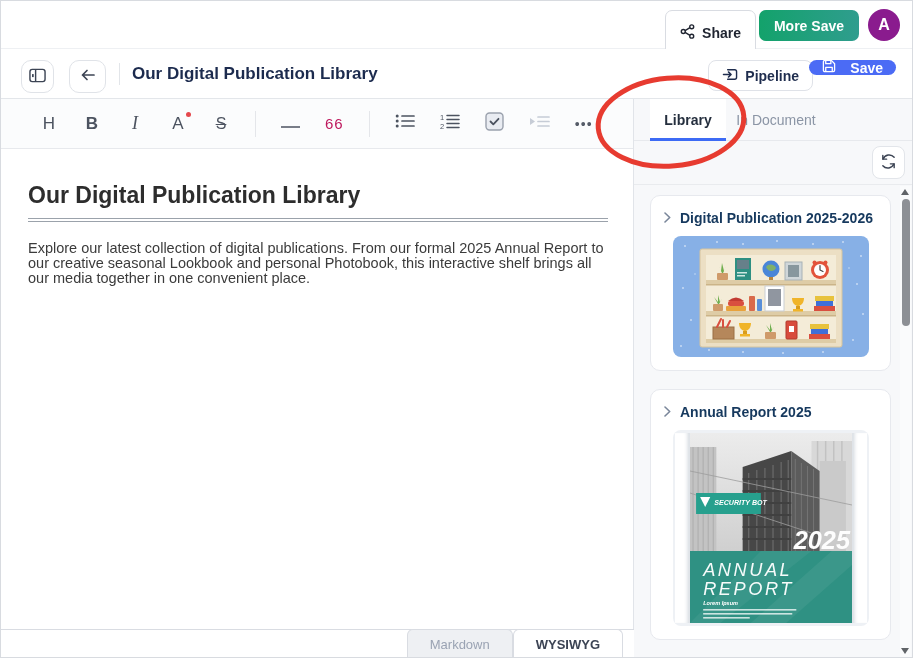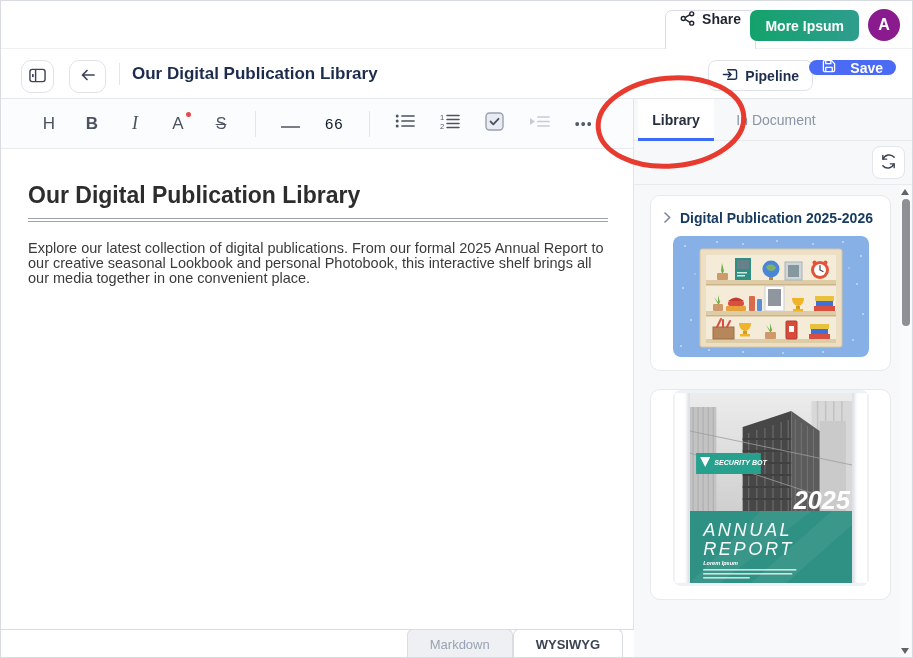--- a/index.html
+++ b/index.html
@@ -4,21 +4,21 @@
 <style>
   * { margin:0; padding:0; box-sizing:border-box; }
   html,body { background:#e9ebee; }
   .app {
     position:relative; width:913px; height:658px; background:#fff;
     border:1px solid #d8dbe0; overflow:hidden;
     font-family:"Liberation Sans", sans-serif; color:#222;
   }
   
   .topbar { position:absolute; top:0; left:0; right:0; height:48px; background:#fff; border-bottom:1px solid #eef0f3; }
-  .share-btn { position:absolute; right:156px; top:9px; height:46px; padding:0 14px; display:flex; gap:7px;
+  .share-btn { position:absolute; right:156px; top:9px; height:46px; padding:0 14px; display:flex; align-items:center; gap:7px;
     background:#fff; border:1px solid #d9dce2; border-radius:7px; font-size:14px; font-weight:700; color:#1f2430; cursor:pointer; }
   .moreapps-btn { position:absolute; right:53px; top:9px; height:31px; padding:0 15px; display:flex; align-items:center;
     background:linear-gradient(90deg,#13a26b,#2f9d8e); border:none; border-radius:7px; font-size:14px; font-weight:700; color:#fff; cursor:pointer; }
   .avatar { position:absolute; right:12px; top:8px; width:32px; height:32px; border-radius:50%; background:#8a1b8e;
     color:#fff; font-size:16px; font-weight:700; display:flex; align-items:center; justify-content:center; cursor:pointer; }
   
   .docbar { position:absolute; top:48px; left:0; right:0; height:50px; background:#fff; border-bottom:1px solid #e3e6ea; }
   .iconbtn { position:absolute; display:flex; align-items:center; justify-content:center; background:#fff;
     border:1px solid #e0e3e8; border-radius:10px; cursor:pointer; }
   .panel-toggle { left:20px; top:11px; width:33px; height:33px; }
@@ -34,38 +34,38 @@
   .editor-col { position:absolute; left:0; top:98px; bottom:0; width:633px; background:#fff; border-right:1px solid #e1e4e9; }
   .toolbar { position:absolute; top:0; left:0; right:0; height:50px; background:#fbfcfd; border-bottom:1px solid #e7e9ed;
     display:flex; align-items:center; padding-left:39px; gap:25px; }
   .tbtn { min-width:18px; height:26px; display:flex; align-items:center; justify-content:center;
     color:#4c5360; font-size:17px; cursor:pointer; background:none; border:none; }
   .tbtn.bold { font-weight:800; font-size:17px; }
   .tbtn.italic { font-family:"Liberation Serif", serif; font-style:italic; font-size:18px; }
   .tbtn.colorA { position:relative; font-size:17px; }
   .colorA .dot { position:absolute; top:1px; right:-4px; width:5px; height:5px; border-radius:50%; background:#e5484d; }
   .tbtn.strike { text-decoration:line-through; font-size:16px; }
-  .tbtn.quote { font-size:15px; color:#0f172a; letter-spacing:1px; }
+  .tbtn.quote { font-size:15px; color:#be185d; letter-spacing:1px; }
   .tbtn.more { font-size:14px; letter-spacing:1px; color:#555c68; }
   .tb-divider { width:1px; height:26px; background:#e4e6ea; }
   .editor-body { position:absolute; top:50px; left:0; right:0; bottom:28px; background:#fff; padding:33px 27px 0 27px; overflow:hidden; }
   .editor-h1 { width:580px; font-size:23px; font-weight:700; color:#2d2d2d; padding-bottom:9px;
     border-bottom:4px double #9ba2ab; }
   .editor-p { width:578px; margin-top:19px; font-size:14.5px; line-height:15px; color:#3b3b3b; }
   .mode-bar { position:absolute; bottom:0; left:0; width:633px; height:28px; background:#fff; border-top:1px solid #d9dce2;
     display:flex; justify-content:flex-end; padding-right:11px; }
   .mode-tab { margin-top:-1px; height:29px; padding:11px 22px; display:flex; align-items:center; font-size:13px;
     border:1px solid #d9dce2; border-bottom:none; border-radius:6px 6px 0 0; cursor:pointer; }
   .mode-tab.inactive { background:#eef0f3; color:#9aa3b3; }
   .mode-tab.active { background:#fff; color:#3c4454; font-weight:700; }
   
   .panel { position:absolute; left:633px; top:98px; right:0; bottom:0; background:#f7f8fa; }
   .panel-tabs { position:absolute; top:0; left:0; right:0; height:42px; border-bottom:1px solid #e7e9ed; }
   .ptab { position:absolute; top:0; height:42px; display:flex; align-items:center; justify-content:center; font-size:14px; cursor:pointer; }
-  .ptab.active { left:4px; width:76px; background:#fff; color:#252f3e; font-weight:700; box-shadow:inset 0 -3px 0 #3d6bf5; }
+  .ptab.active { left:16px; width:76px; background:#fff; color:#252f3e; font-weight:700; box-shadow:inset 0 -3px 0 #3d6bf5; }
   .ptab.inactive { left:76px; width:132px; color:#8b95a5; }
   .panel-subbar { position:absolute; top:42px; left:0; right:0; height:44px; border-bottom:1px solid #e9ebee; }
   .refresh-btn { position:absolute; right:7px; top:5px; width:33px; height:33px; background:#fff; border:1px solid #e2e5ea;
     border-radius:8px; display:flex; align-items:center; justify-content:center; cursor:pointer; }
   .cards { position:absolute; top:86px; left:0; right:0; bottom:0; padding:10px 0 0 16px; overflow:hidden; }
   .card { width:241px; background:#fff; border:1px solid #e7e9ee; border-radius:10px; margin-bottom:18px; }
   .card-head { display:flex; align-items:center; gap:9px; padding:13px 12px 9px 13px; cursor:pointer; }
   .card-title { font-size:14px; font-weight:700; color:#16395e; }
   .thumb { width:196px; margin:0 auto 13px auto; border-radius:8px; overflow:hidden; position:relative; cursor:pointer;font-style:italic; }
   .thumb-shelf { height:121px; }
@@ -95,21 +95,21 @@
         <svg width="15" height="15" viewBox="0 0 16 16" fill="none" stroke="#1f2430" stroke-width="1.5">
           <circle cx="12.5" cy="3" r="2.1"></circle>
             <circle cx="3.5" cy="8" r="2.1"></circle>
             <circle cx="12.5" cy="13" r="2.1"></circle>
           <path d="M5.4 7.1 L10.6 3.9 M5.4 8.9 L10.6 12.1"></path>
         </svg>
       </span>
       <span>Share</span>
     </button>
     <button class="moreapps-btn">
-      <span>More Ipsum</span>
+      <span>More Save</span>
     </button>
     <div class="avatar">
       <span>A</span>
     </div>
   </div>
 
   <div class="docbar">
     <button class="iconbtn panel-toggle">
       <span>
         <svg width="17" height="15" viewBox="0 0 18 15" fill="none" stroke="#3c4454" stroke-width="1.5">
@@ -328,20 +328,28 @@
                 <rect x="116" y="90" width="5" height="6" fill="#ffffff"></rect>
               <rect x="136" y="98" width="21" height="5" fill="#d94f3f"></rect>
                 <rect x="138" y="93" width="17" height="5" fill="#3f6fd8"></rect>
               <rect x="137" y="88" width="19" height="5" fill="#e8c23c"></rect>
             </g>
           </svg>
         </div>
       </div>
 
       <div class="card">
+        <div class="card-head">
+          <span>
+            <svg width="7" height="11" viewBox="0 0 7 11" fill="none" stroke="#7a869a" stroke-width="1.6" stroke-linecap="round" stroke-linejoin="round">
+              <path d="M1 1 L5.7 5.5 L1 10"></path>
+            </svg>
+          </span>
+          <span class="card-title">Annual Report 2025</span>
+        </div>
         <div class="thumb thumb-report">
           <div class="report-strip left"></div>
           <div class="report-strip right"></div>
           <div class="report-cover">
             <svg width="100%" height="100%" viewBox="0 0 160 190" preserveAspectRatio="none">
               <defs>
                 <linearGradient id="sky" x1="0" y1="0" x2="0" y2="1">
                   <stop offset="0" stop-color="#ececec"></stop>
                     <stop offset="1" stop-color="#cfcfcf"></stop>
                 </linearGradient>

